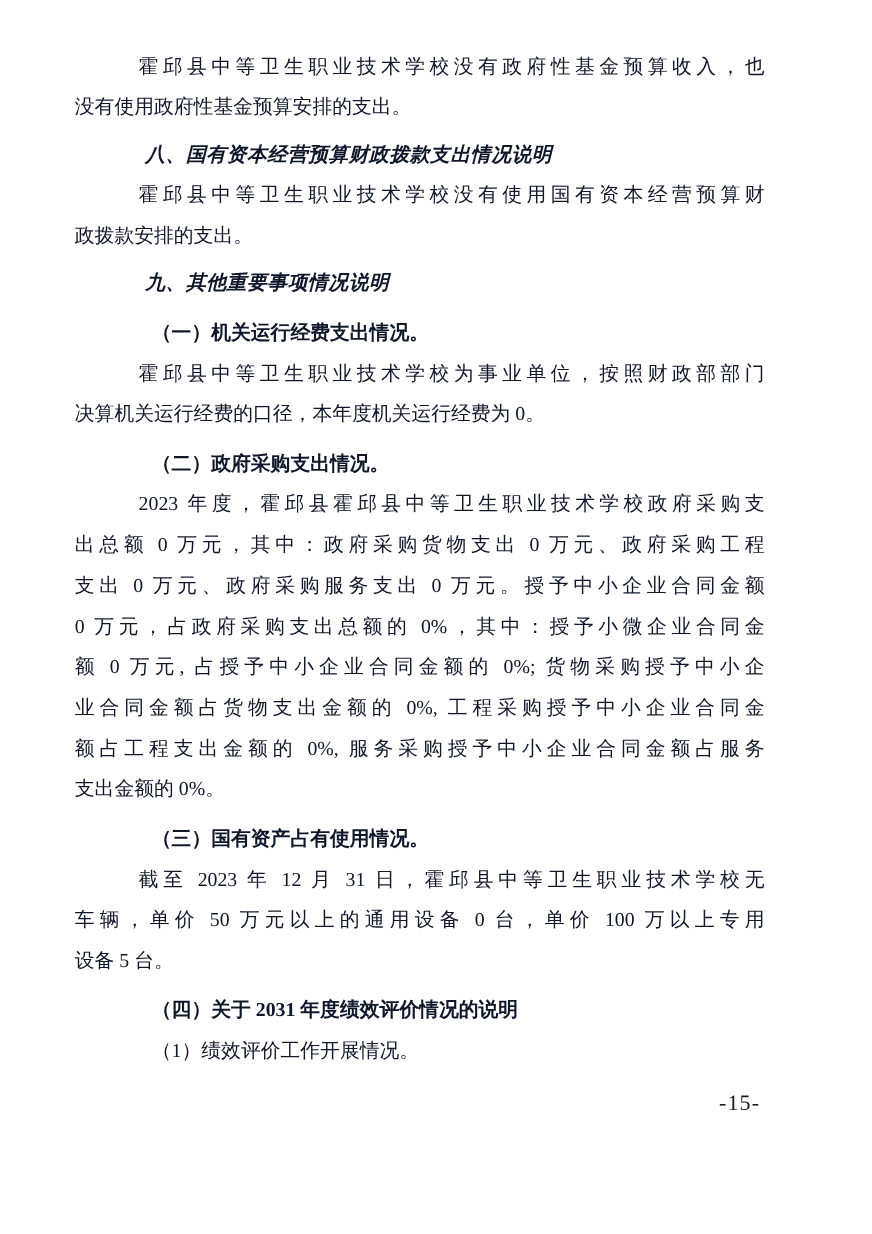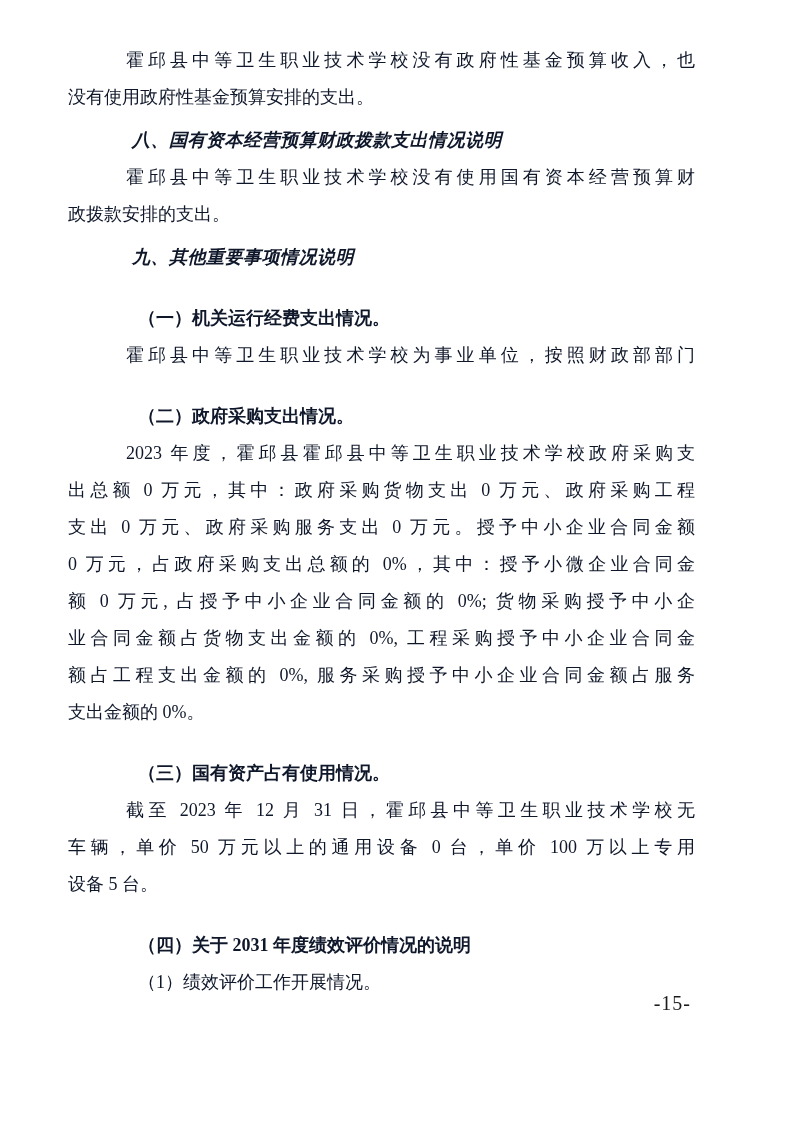--- a/index.html
+++ b/index.html
@@ -44,21 +44,21 @@
     font-weight: 700;
     text-indent: 64px;
     margin-top: 6px;
     letter-spacing: 0.5px;
     font-style: italic;
   }
   
   .kai {
     font-weight: 700;
     text-indent: 70px;
-    margin-top: 24px;
+    margin-top: 8px;
   }
   
   .plain-indent {
     text-indent: 70px;
   }
   .page-number {
     position: absolute;
     top: 992px;
     right: 102px;
     font-size: 20px;
@@ -79,20 +79,21 @@
     <p class="line hei">八、国有资本经营预算财政拨款支出情况说明</p>
 
     <p class="line first full">霍邱县中等卫生职业技术学校没有使用国有资本经营预算财</p>
     <p class="line last">政拨款安排的支出。</p>
 
     <p class="line hei">九、其他重要事项情况说明</p>
 
     <p class="line kai">（一）机关运行经费支出情况。</p>
 
     <p class="line first full">霍邱县中等卫生职业技术学校为事业单位，按照财政部部门</p>
+    <p class="line last">决算机关运行经费的口径，本年度机关运行经费为 0。</p>
 
     <p class="line kai">（二）政府采购支出情况。</p>
 
     <p class="line first full">2023 年度，霍邱县霍邱县中等卫生职业技术学校政府采购支</p>
     <p class="line full">出总额 0 万元，其中：政府采购货物支出 0 万元、政府采购工程</p>
     <p class="line full">支出 0 万元、政府采购服务支出 0 万元。授予中小企业合同金额</p>
     <p class="line full">0 万元，占政府采购支出总额的 0%，其中：授予小微企业合同金</p>
     <p class="line full">额 0 万元, 占授予中小企业合同金额的 0%; 货物采购授予中小企</p>
     <p class="line full">业合同金额占货物支出金额的 0%, 工程采购授予中小企业合同金</p>
     <p class="line full">额占工程支出金额的 0%, 服务采购授予中小企业合同金额占服务</p>

